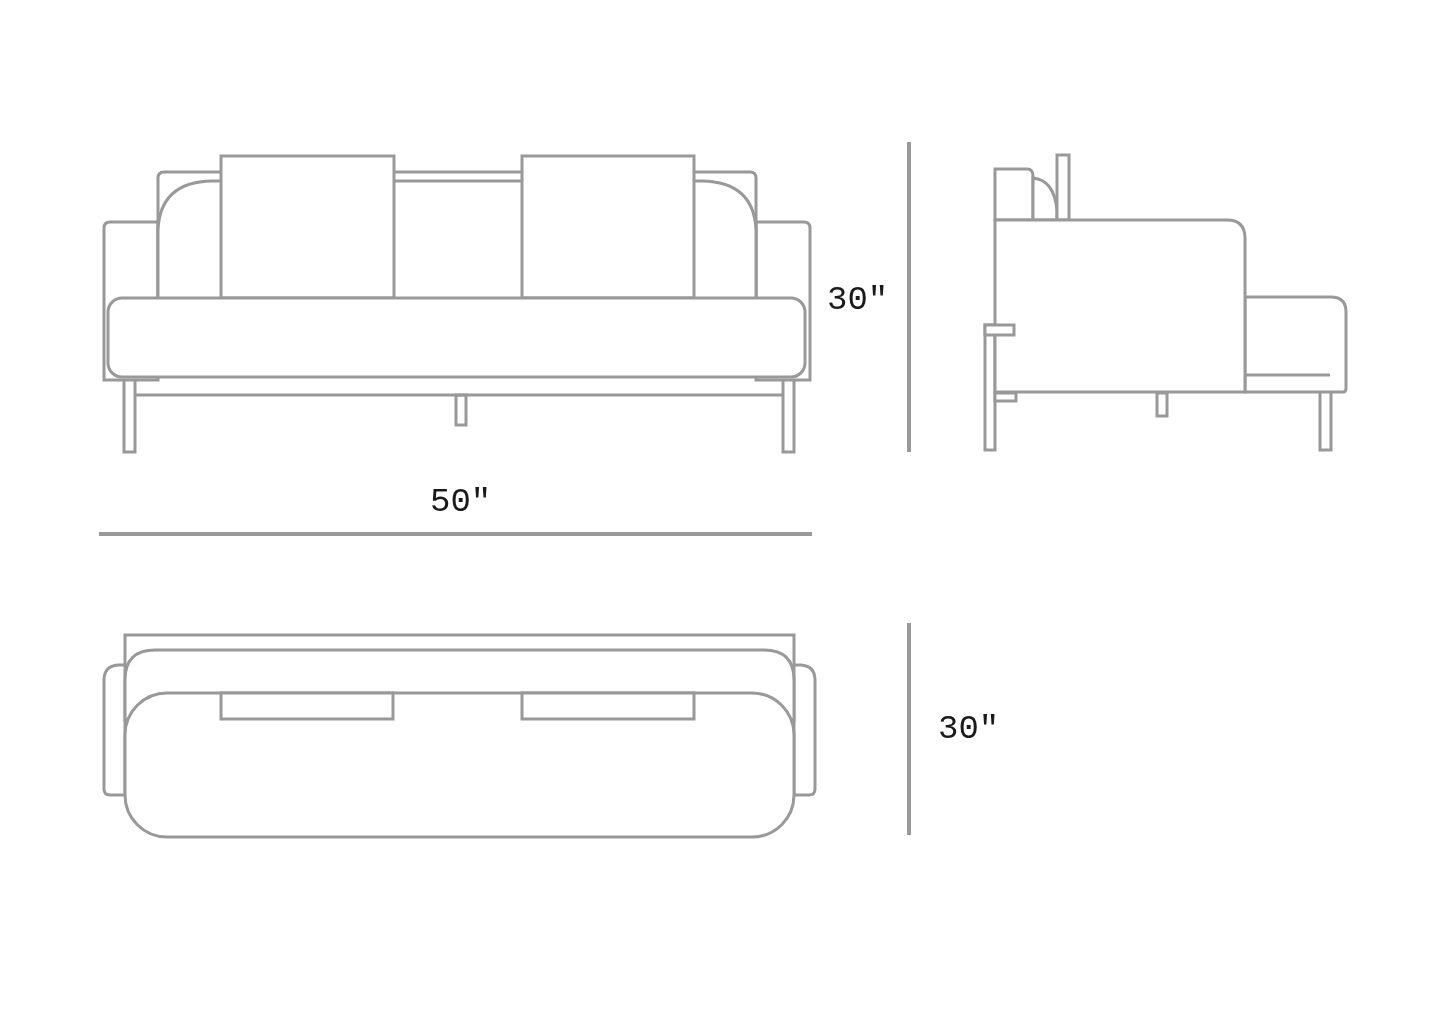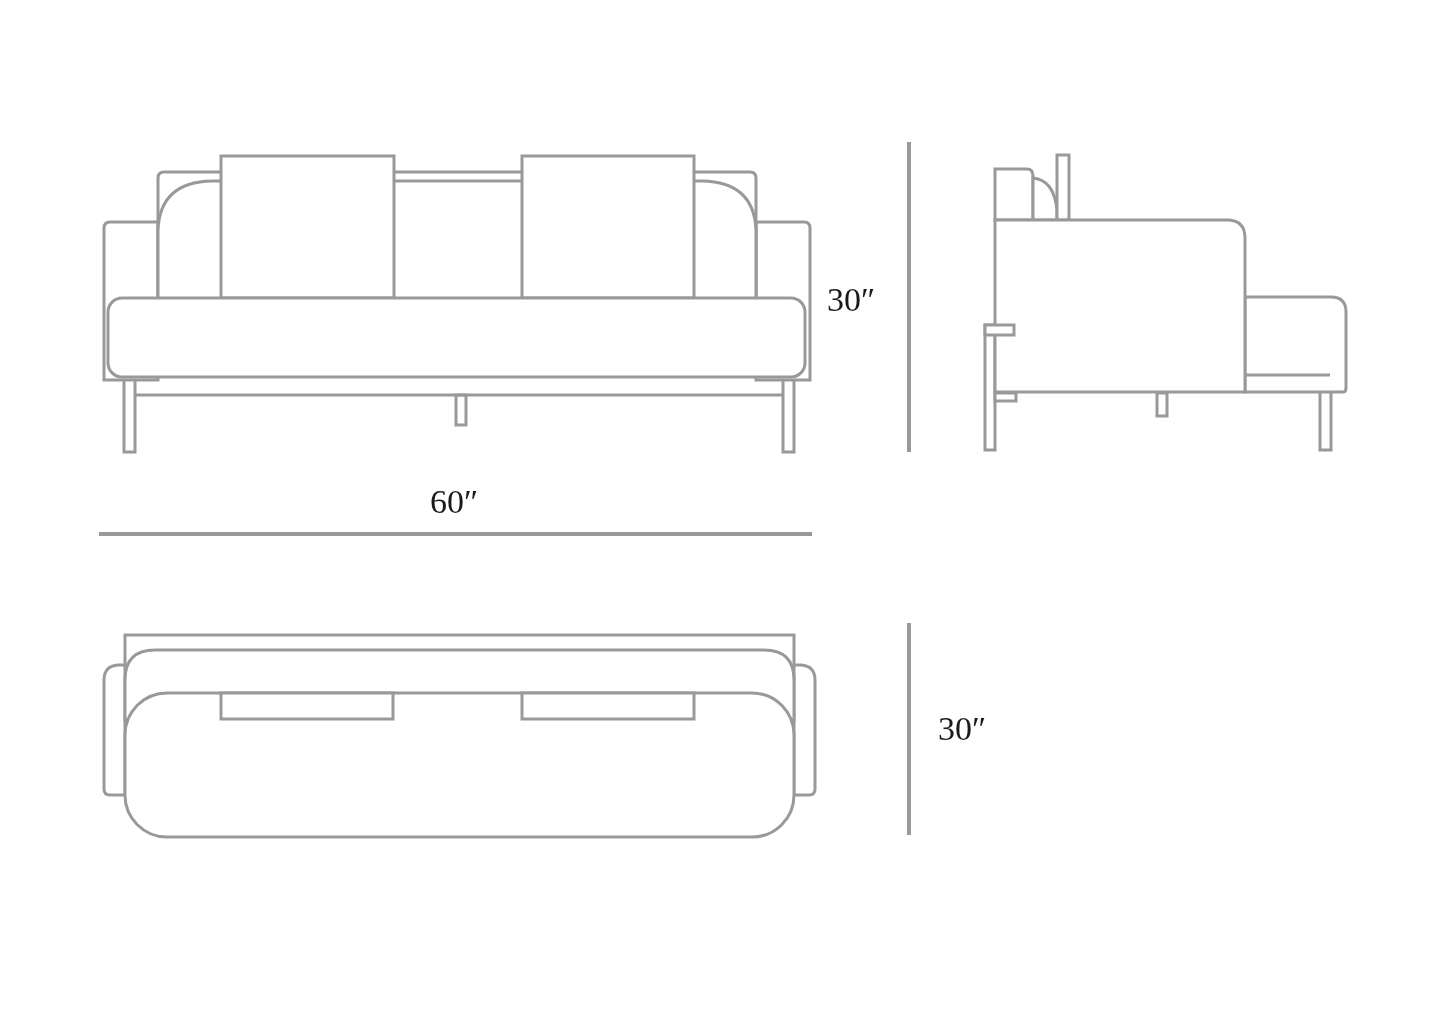--- a/index.html
+++ b/index.html
@@ -3,21 +3,21 @@
   <meta charset="utf-8">
   <style>
     html, body { margin: 0; padding: 0; background: #ffffff; }
     body { width: 1445px; height: 1032px; position: relative; overflow: hidden; }
     .drawing { position: absolute; left: 0; top: 0; width: 1445px; height: 1032px; }
     .outline { fill: #ffffff; stroke: #999999; stroke-width: 3; }
     .outline-nf { fill: none; stroke: #999999; stroke-width: 3; }
     .dimline { stroke: #999999; stroke-width: 4; fill: none; }
     .dim-label {
       position: absolute;
-      font-family: Liberation Serif, serif;
+      font-family: Liberation Mono, monospace;
       font-size: 34px;
       color: #1a1a1a;
       line-height: 1;
       white-space: nowrap;
     }
   </style>
 </head>
 <body>
 
 <svg class="drawing" viewBox="0 0 1445 1032" xmlns="http://www.w3.org/2000/svg">
@@ -80,14 +80,14 @@
     <rect class="outline" x="125" y="693" width="669" height="144" rx="42" ry="42"></rect>
 
     <rect class="outline" x="221" y="693" width="172" height="26"></rect>
     <rect class="outline" x="522" y="693" width="172" height="26"></rect>
   </g>
 
   <line class="dimline" x1="909" y1="623" x2="909" y2="835"></line>
 </svg>
 
 <div class="dim-label" style="left:827px; top:283px;">30″</div>
-<div class="dim-label" style="left:430px; top:485px;">60″</div>
+<div class="dim-label" style="left:430px; top:485px;">50″</div>
 <div class="dim-label" style="left:938px; top:712px;">30″</div>
 
 </body></html>

